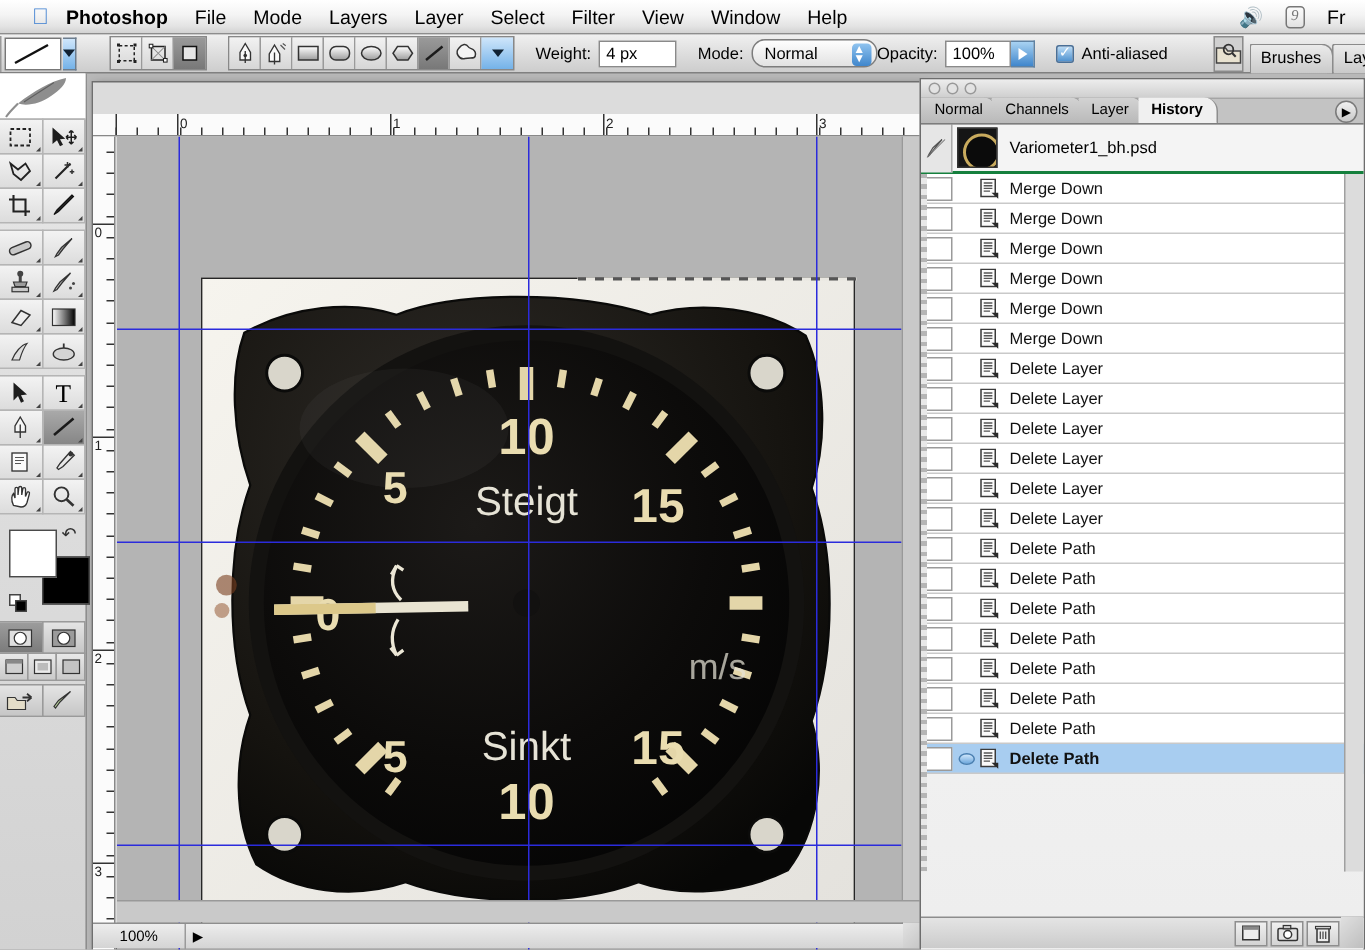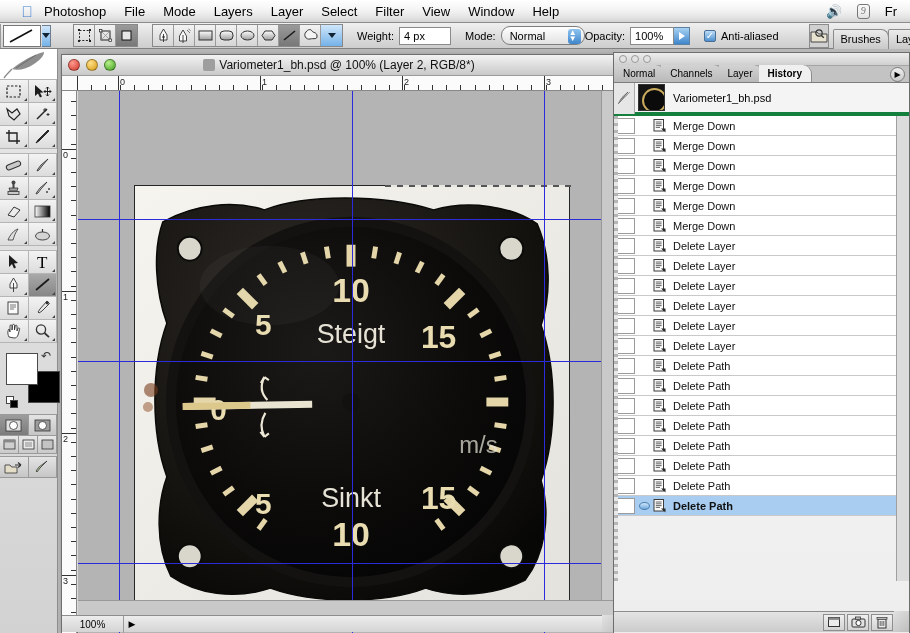--- a/index.html
+++ b/index.html
@@ -21,21 +21,21 @@
     display: flex; align-items: center;
   }
   .apple-logo {
     width: 26px; margin-left: 14px; font-size: 15px; line-height: 1;
     color: #3b7ed0; text-align: center;
   }
   .menubar-item {
     padding: 0 9px; font-size: 13px; color: #000; white-space: nowrap;
     line-height: 23px; height: 23px;
   }
-  .menubar-item.app-name { font-weight: normal; padding-left: 4px; }
+  .menubar-item.app-name { font-weight: bold; padding-left: 4px; }
   .menubar-right { margin-left: auto; display: flex; align-items: center; padding-right: 4px; }
   .menubar-right .mb-ico { padding: 0 8px; font-size: 13px; color:#333; }
   .sherlock-ico {
     border: 1.4px solid #777; border-radius: 3px; width: 13px; height: 15px;
     font-size: 10px; text-align:center; line-height: 12px; color:#777;
     font-family: "Liberation Serif", serif; font-style: italic; margin: 0 6px;
   }
 
   
   .optionsbar {
@@ -220,21 +220,21 @@
     border-radius: 0 9px 0 0; margin-right:-4px;
   }
   .pal-tab.active { background:#f0f0f0; font-weight:bold; z-index:3; position:relative; }
   .pal-tab-arrow {
     position:absolute; right:4px; top:1px; width:15px;height:15px; border-radius:50%;
     border:1px solid #7a7a7a; background:linear-gradient(180deg,#f0f0f0,#c9c9c9);
     display:flex;align-items:center;justify-content:center; font-size:8px;
   }
   .hist-snapshot {
     display:flex; align-items:center; height:33px; background:#f4f4f4;
-    border-bottom:4px solid #15803d;
+    border-bottom:2px solid #15803d;
   }
   .hist-brushbox {
     width:21px; height:33px; border-right:1px solid #aaa; display:flex;
     align-items:center; justify-content:center; background:#e6e6e6;
   }
   .snap-thumb {
     width:27px;height:27px;margin-left:3px;border:1px solid #333;
     background:#151515; position:relative; overflow:hidden;
   }
   .snap-thumb::after {
@@ -685,28 +685,20 @@
       </div>
       <div class="mode-cell">
         <svg width="17" height="14" viewBox="0 0 17 14">
             <path d="M13 1 L6 8 L3 12 L2 11 L5 7 Z" fill="#bfd8a0" stroke="#333" stroke-width=".8"></path>
           </svg>
       </div>
     </div>
   </div>
 
   <div class="docwin">
-    <div class="doctitle">
-      <div class="tlight tl-red"></div>
-      <div class="tlight tl-yel"></div>
-      <div class="tlight tl-grn"></div>
-      <div class="doctitle-text">
-        <span class="psd-ico"></span><span>Variometer1_bh.psd @ 100% (Layer 2, RGB/8*)</span>
-      </div>
-    </div>
 
     <div class="ruler-h">
       <div class="rt" style="left:15px;top:0;width:1px;height:14px;"></div>
       <div class="rt" style="left:56px;top:0;width:1px;height:14px;"></div>
       <div class="rlab" style="left:58px;top:1px;">0</div>
       <div class="rt" style="left:198px;top:0;width:1px;height:14px;"></div>
       <div class="rlab" style="left:200px;top:1px;">1</div>
       <div class="rt" style="left:340px;top:0;width:1px;height:14px;"></div>
       <div class="rlab" style="left:342px;top:1px;">2</div>
       <div class="rt" style="left:482px;top:0;width:1px;height:14px;"></div>

